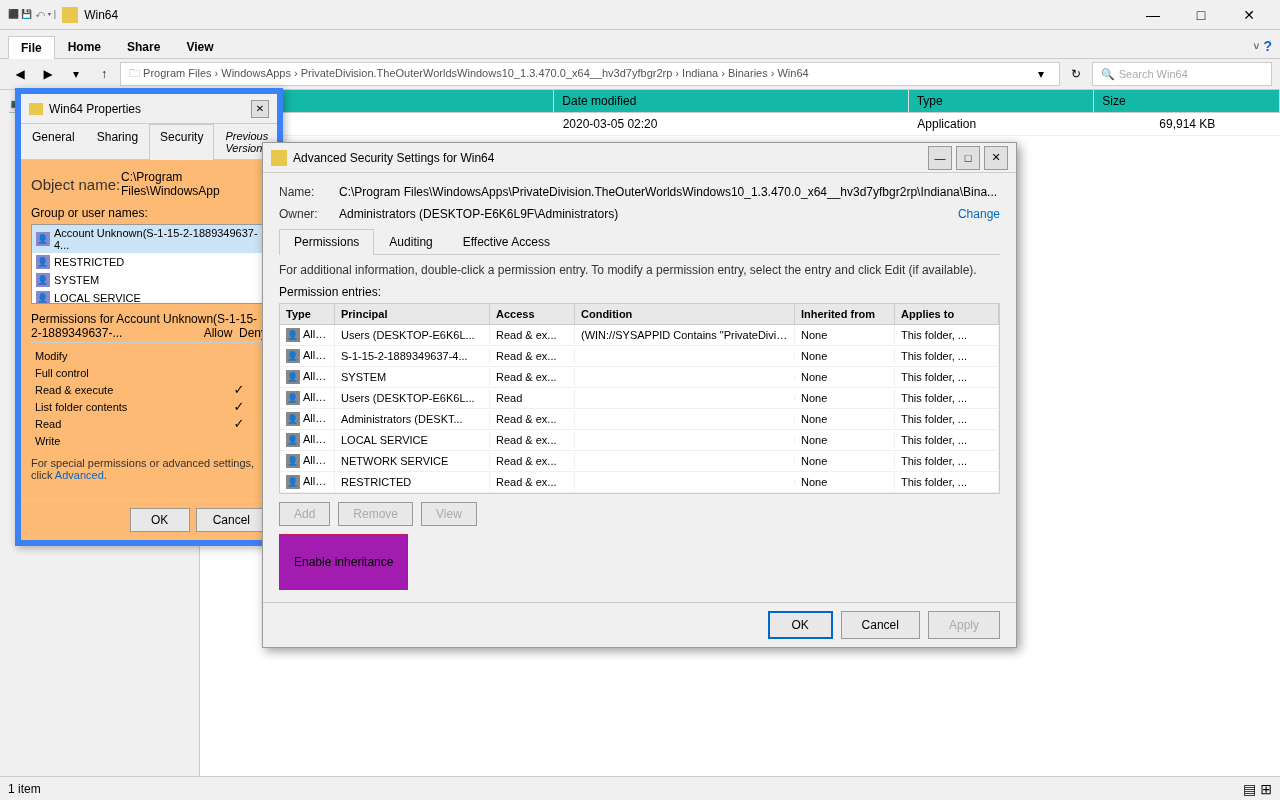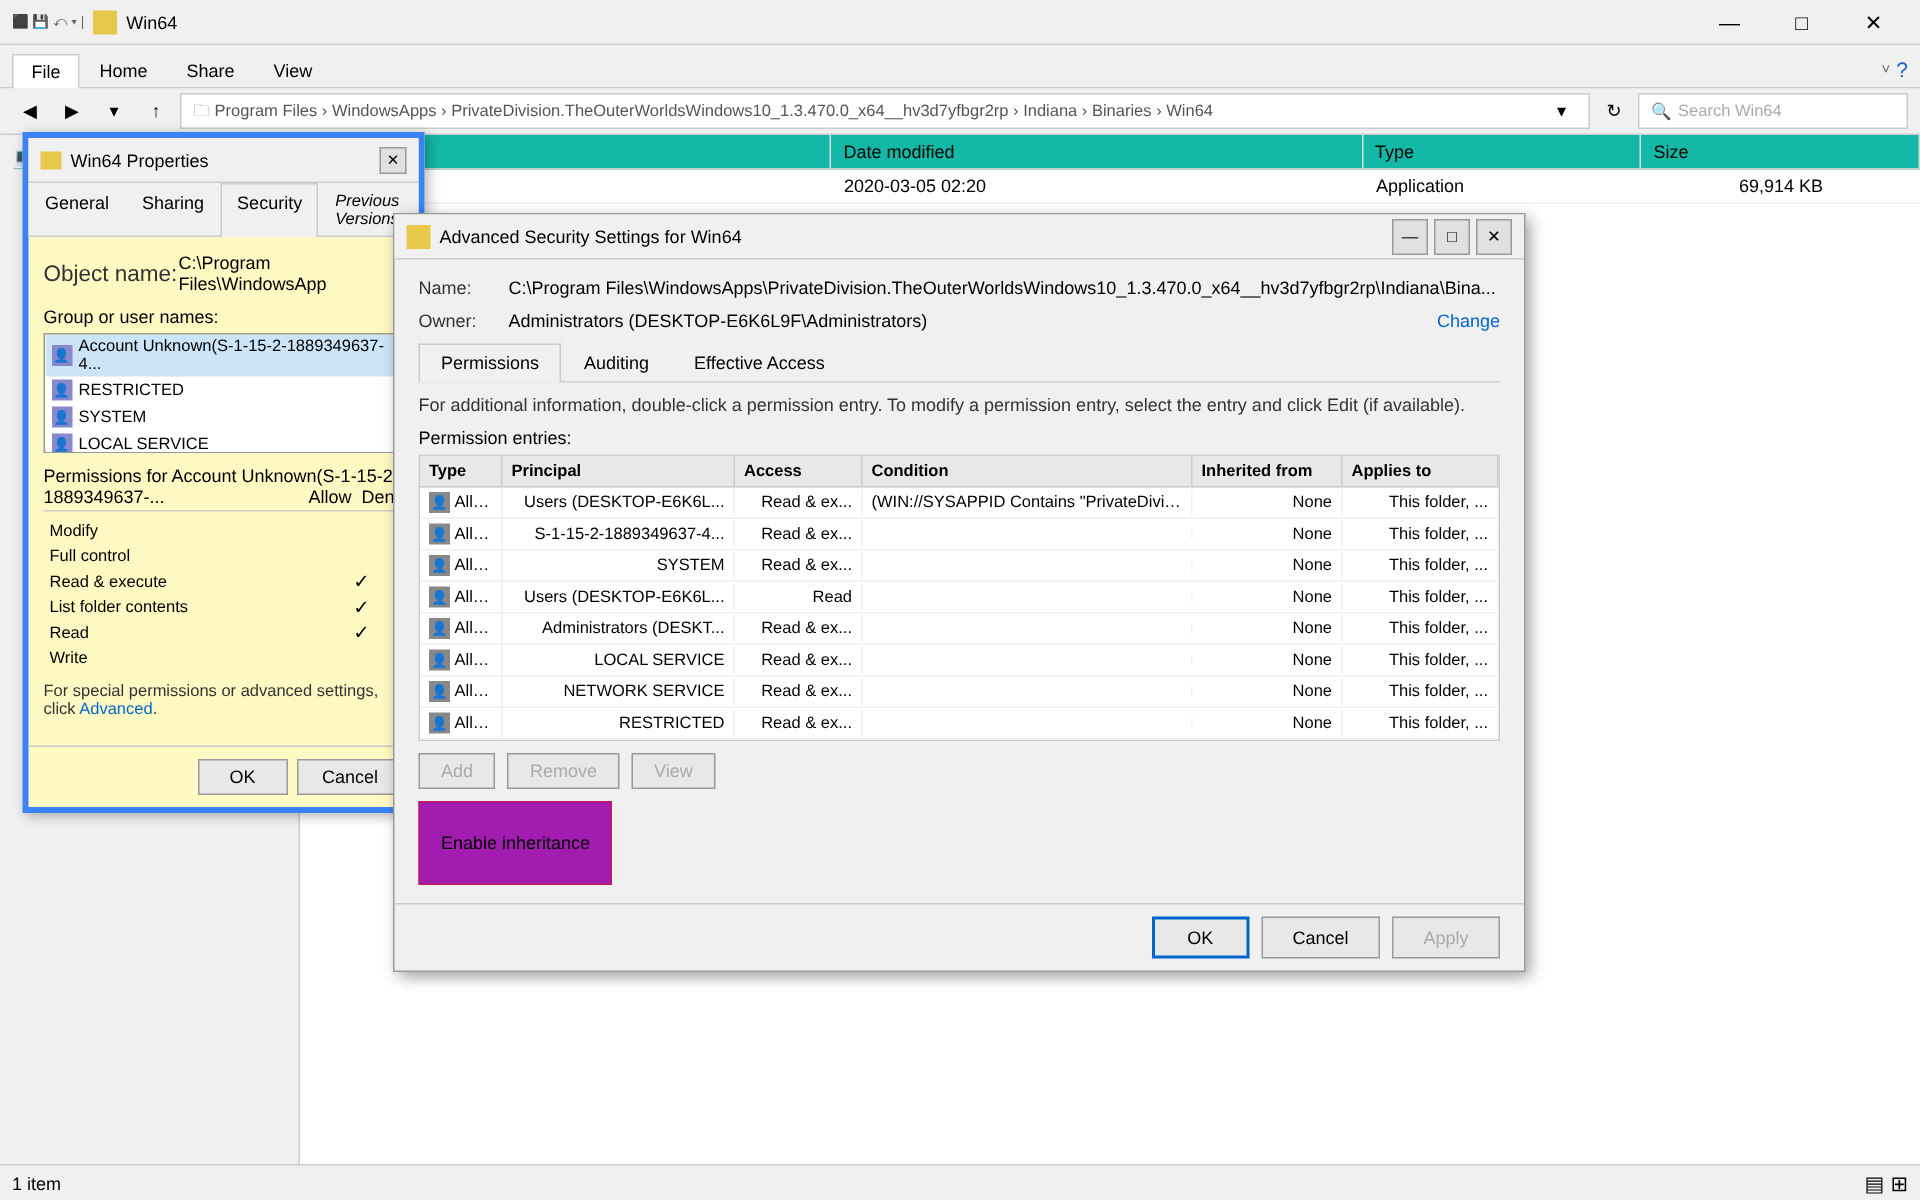--- a/index.html
+++ b/index.html
@@ -48,20 +48,21 @@
       background: transparent;
       cursor: pointer;
       font-size: 14px;
       display: flex; align-items: center; justify-content: center;
     }
 
     
     .ribbon {
       background: #f0f0f0;
       border-bottom: 1px solid #ccc;
+      font-weight: bold;
     }
     .ribbon-tabs {
       display: flex;
       padding: 0 8px;
       height: 28px;
       align-items: flex-end;
     }
     .ribbon-tab {
       padding: 4px 12px;
       font-size: 12px;
@@ -189,22 +190,22 @@
     
     .dialog-overlay {
       position: absolute;
       top: 0; left: 0; width: 100%; height: 100%;
       pointer-events: none;
     }
     .properties-dialog {
       position: absolute;
       top: 88px; left: 15px;
       width: 268px;
-      background: #fef9c3;
-      border: 4px solid #3b82f6;
+      background: #fdba74;
+      border: 6px solid #3b82f6;
       box-shadow: 2px 2px 8px rgba(0,0,0,0.3);
       pointer-events: all;
     }
     .dialog-title-bar {
       height: 30px;
       background: #f0f0f0;
       display: flex;
       align-items: center;
       padding: 0 8px;
       border-bottom: 1px solid #ccc;
@@ -426,21 +427,20 @@
       border-bottom: 1px solid #f0f0f0;
       cursor: pointer;
     }
     .perm-table-row .td {
       padding: 3px 6px;
       font-size: 11px;
       border-right: 1px solid #f0f0f0;
       overflow: hidden;
       text-overflow: ellipsis;
       white-space: nowrap;
-      text-align: right;
     }
     .perm-row-icon {
       width: 16px; height: 16px;
       background: #aaa;
       display: inline-block;
       margin-right: 3px;
       flex-shrink: 0;
     }
     .col-type { width: 55px; flex-shrink: 0; }
     .col-principal { width: 155px; flex-shrink: 0; }

